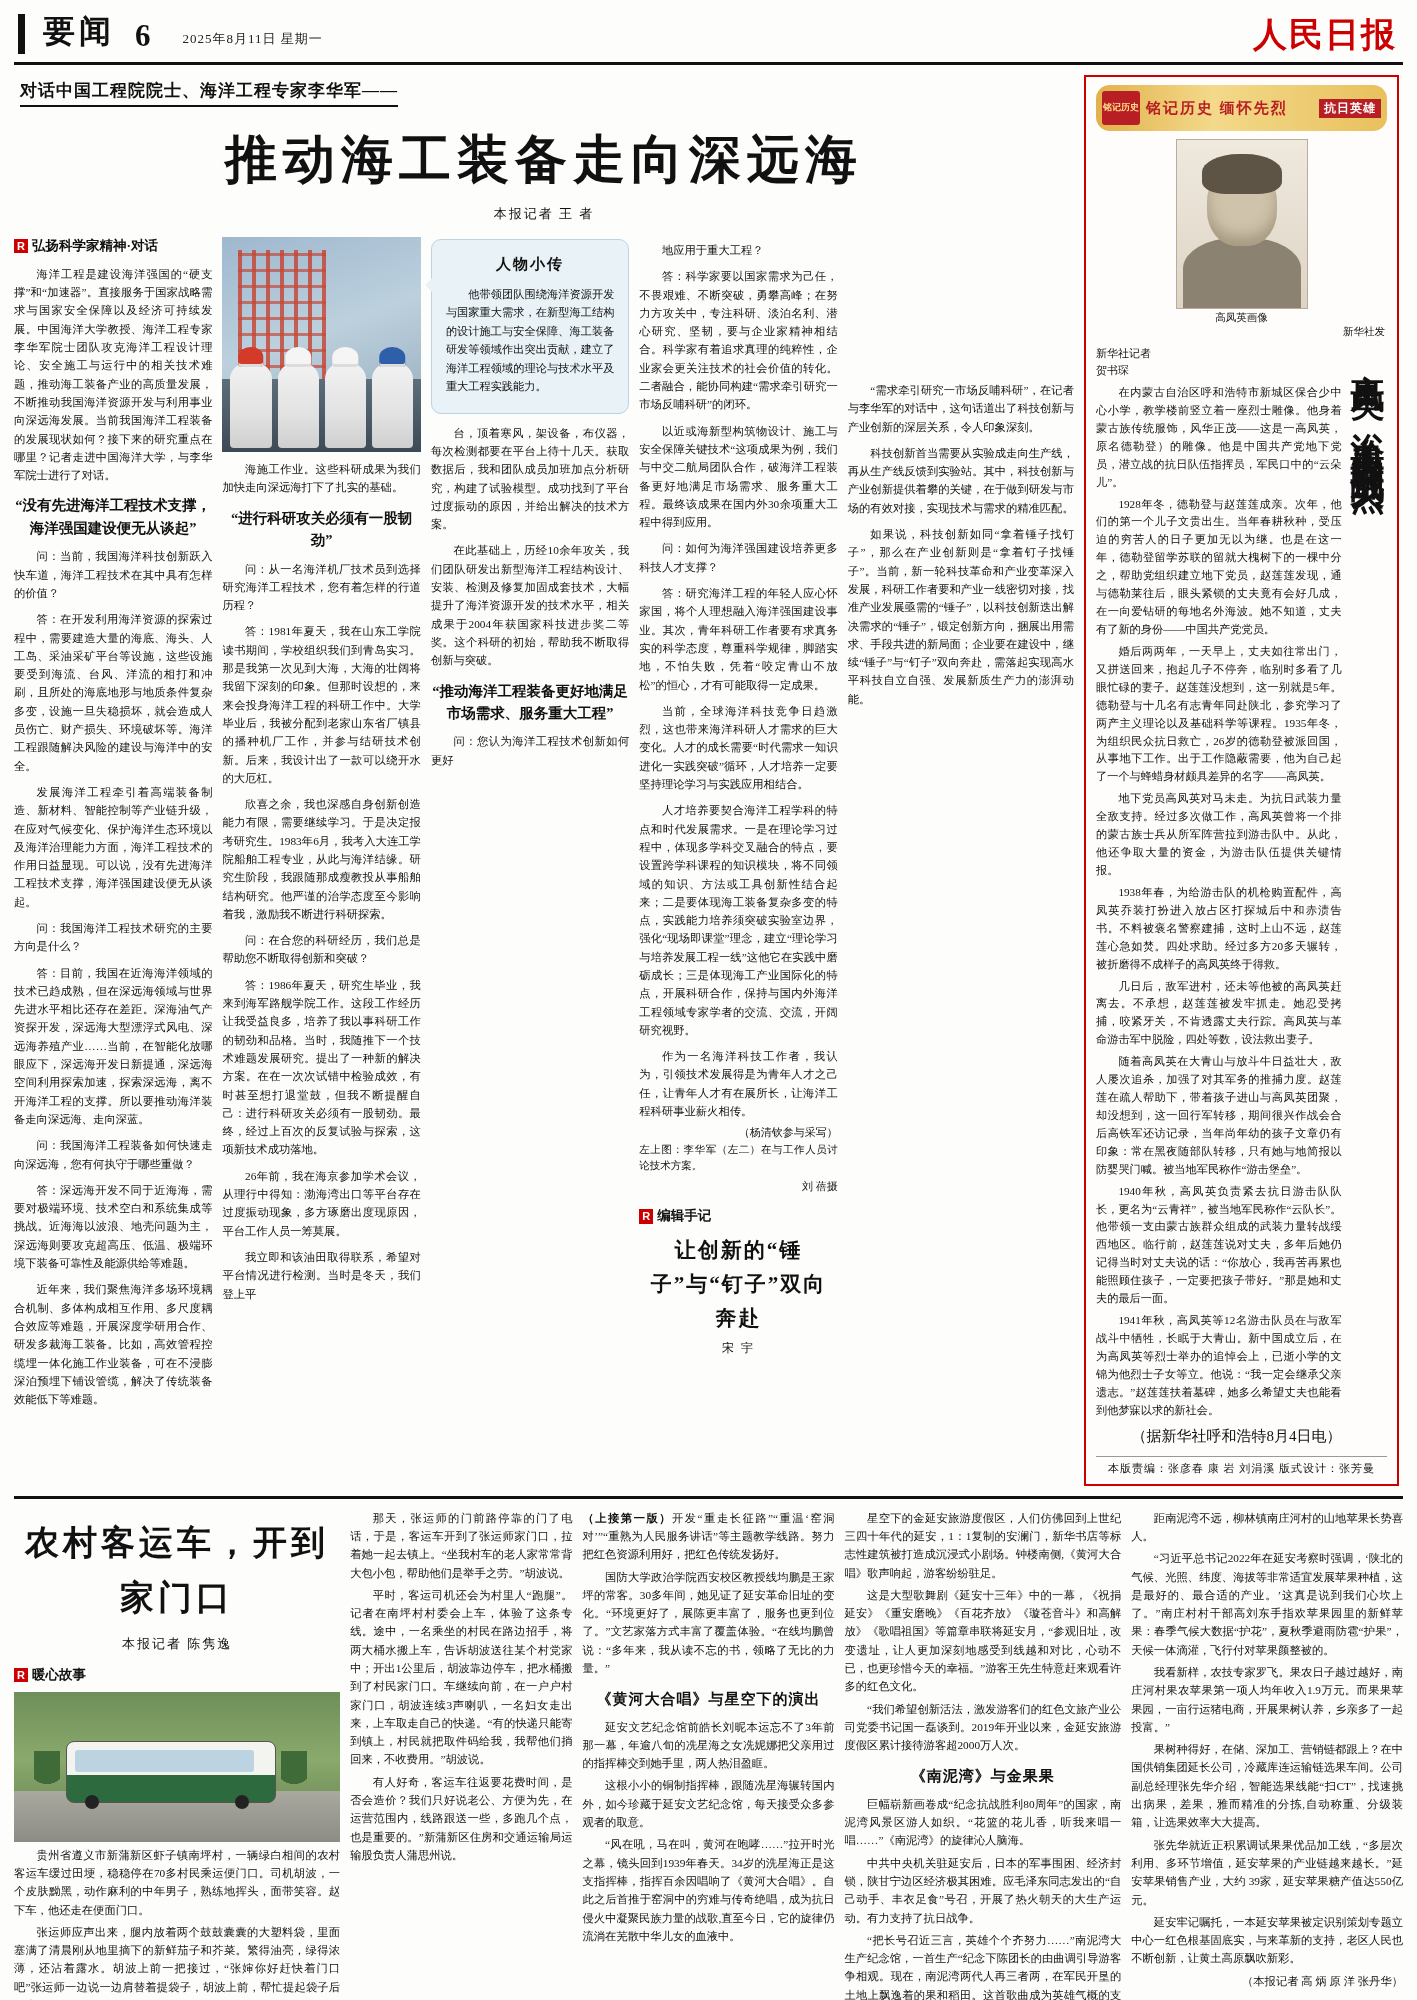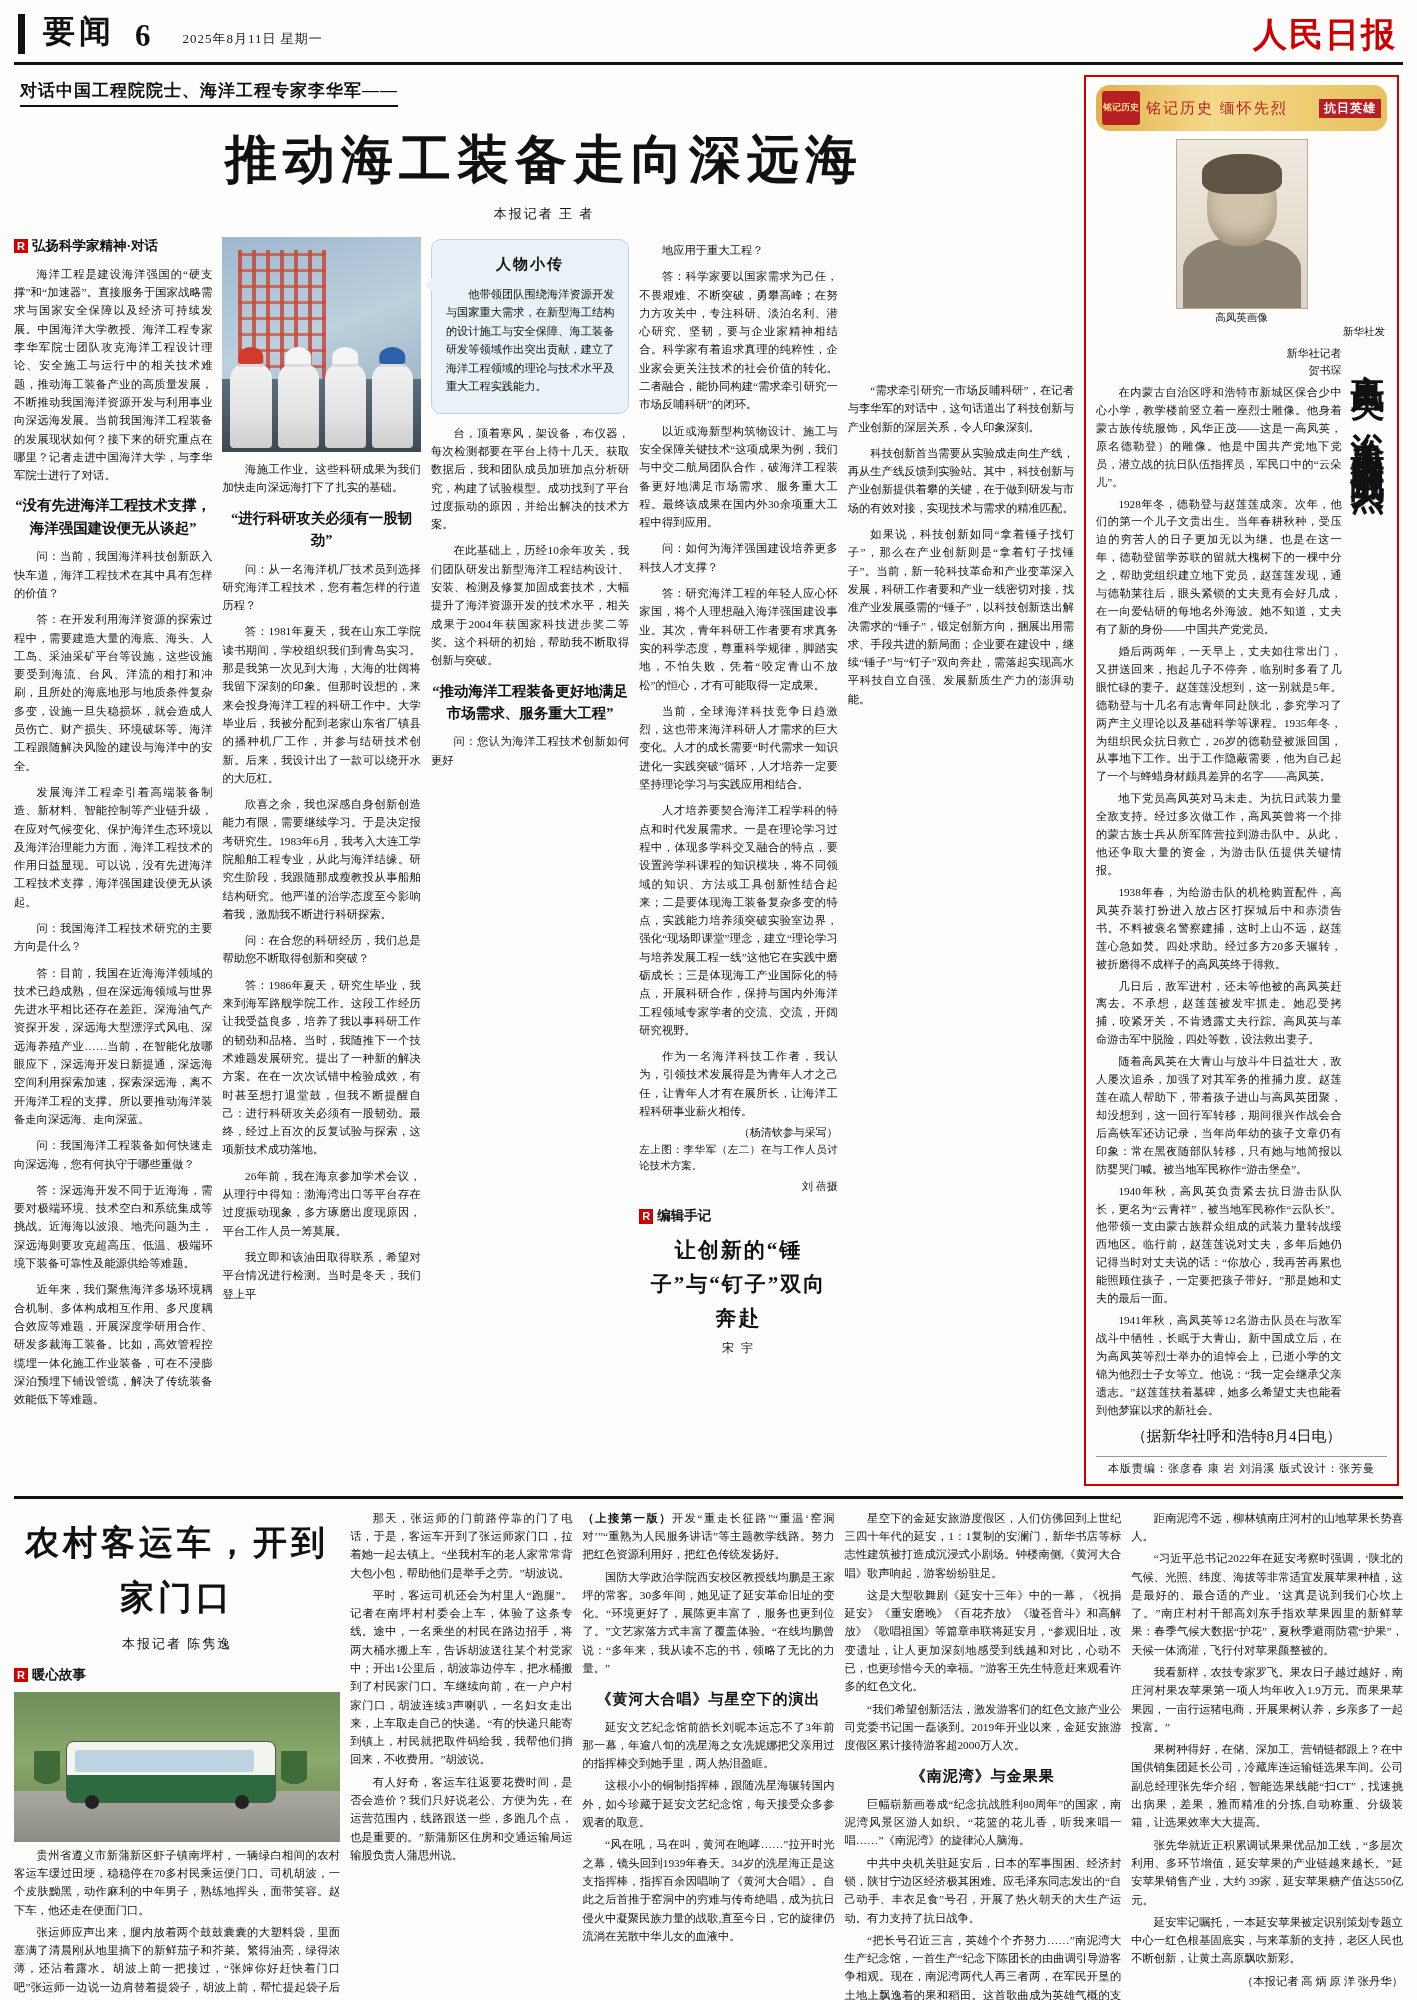--- a/index.html
+++ b/index.html
@@ -138,21 +138,21 @@
     height: 46px; background: linear-gradient(90deg,#e2b14c,#f3d98a 40%,#e8c15e);
     border-radius: 14px; display: flex; align-items: center; gap: 6px;
     padding: 0 6px; margin-bottom: 8px;
   }
   .banner .seal {
     width: 38px; height: 34px; background: #b81f24; border-radius: 3px;
     display: flex; align-items: center; justify-content: center;
     color: #ffdf8a; font-size: 9px; font-weight: bold; line-height: 1.05;
     font-family: "Liberation Sans", sans-serif; text-align: center;
   }
-  .banner .t1 { color: #b81f24; font-size: 15px; font-weight: normal; letter-spacing: 2px; }
+  .banner .t1 { color: #b81f24; font-size: 15px; font-weight: bold; letter-spacing: 2px; }
   .banner .t2 {
     color: #fff; background: #b81f24; font-size: 12px; font-weight: bold;
     padding: 1px 5px; letter-spacing: 1px; margin-left: auto;
   }
   .portrait {
     width: 132px; height: 170px; margin: 4px auto 2px auto;
     background: linear-gradient(180deg,#efe9de,#ddd4c5);
     border: 1px solid #b9ad97; position: relative; overflow: hidden;
   }
   .portrait .head {
@@ -172,21 +172,21 @@
   .p-cred { text-align: right; font-size: 10.5px; margin: 0 2px 6px 0; }
   .vtitle {
     font-size: 34px; font-weight: bold; letter-spacing: 6px;
     writing-mode: vertical-rl; text-orientation: upright;
     height: 560px; margin: 2px 0 0 6px; line-height: 1.16;
   }
   .rail-body { display: flex; align-items: flex-start; }
   .rail-text { font-size: 11.2px; line-height: 1.6; text-align: justify; flex: 1; }
   .rail-text p { text-indent: 2em; margin: 0 0 4px 0; }
   .rail-src { font-size: 15px; text-align: right; margin-top: 4px; }
-  .rail-sign { font-size: 11px; text-align: right; margin: 0 0 6px 0; line-height: 1.5; }
+  .rail-sign { font-size: 11px; text-align: left; margin: 0 0 6px 0; line-height: 1.5; }
 
   .credits {
     border-top: 1px solid #999; margin-top: 8px; padding-top: 4px;
     font-size: 11px; text-align: center; letter-spacing: 1px;
   }
 
   
   .divider { border-top: 3px solid #111; margin: 10px 0 0 0; }
   .lower { display: flex; gap: 10px; padding-top: 10px; }
   .lower .lcol { font-size: 11.3px; line-height: 1.62; text-align: justify; }

